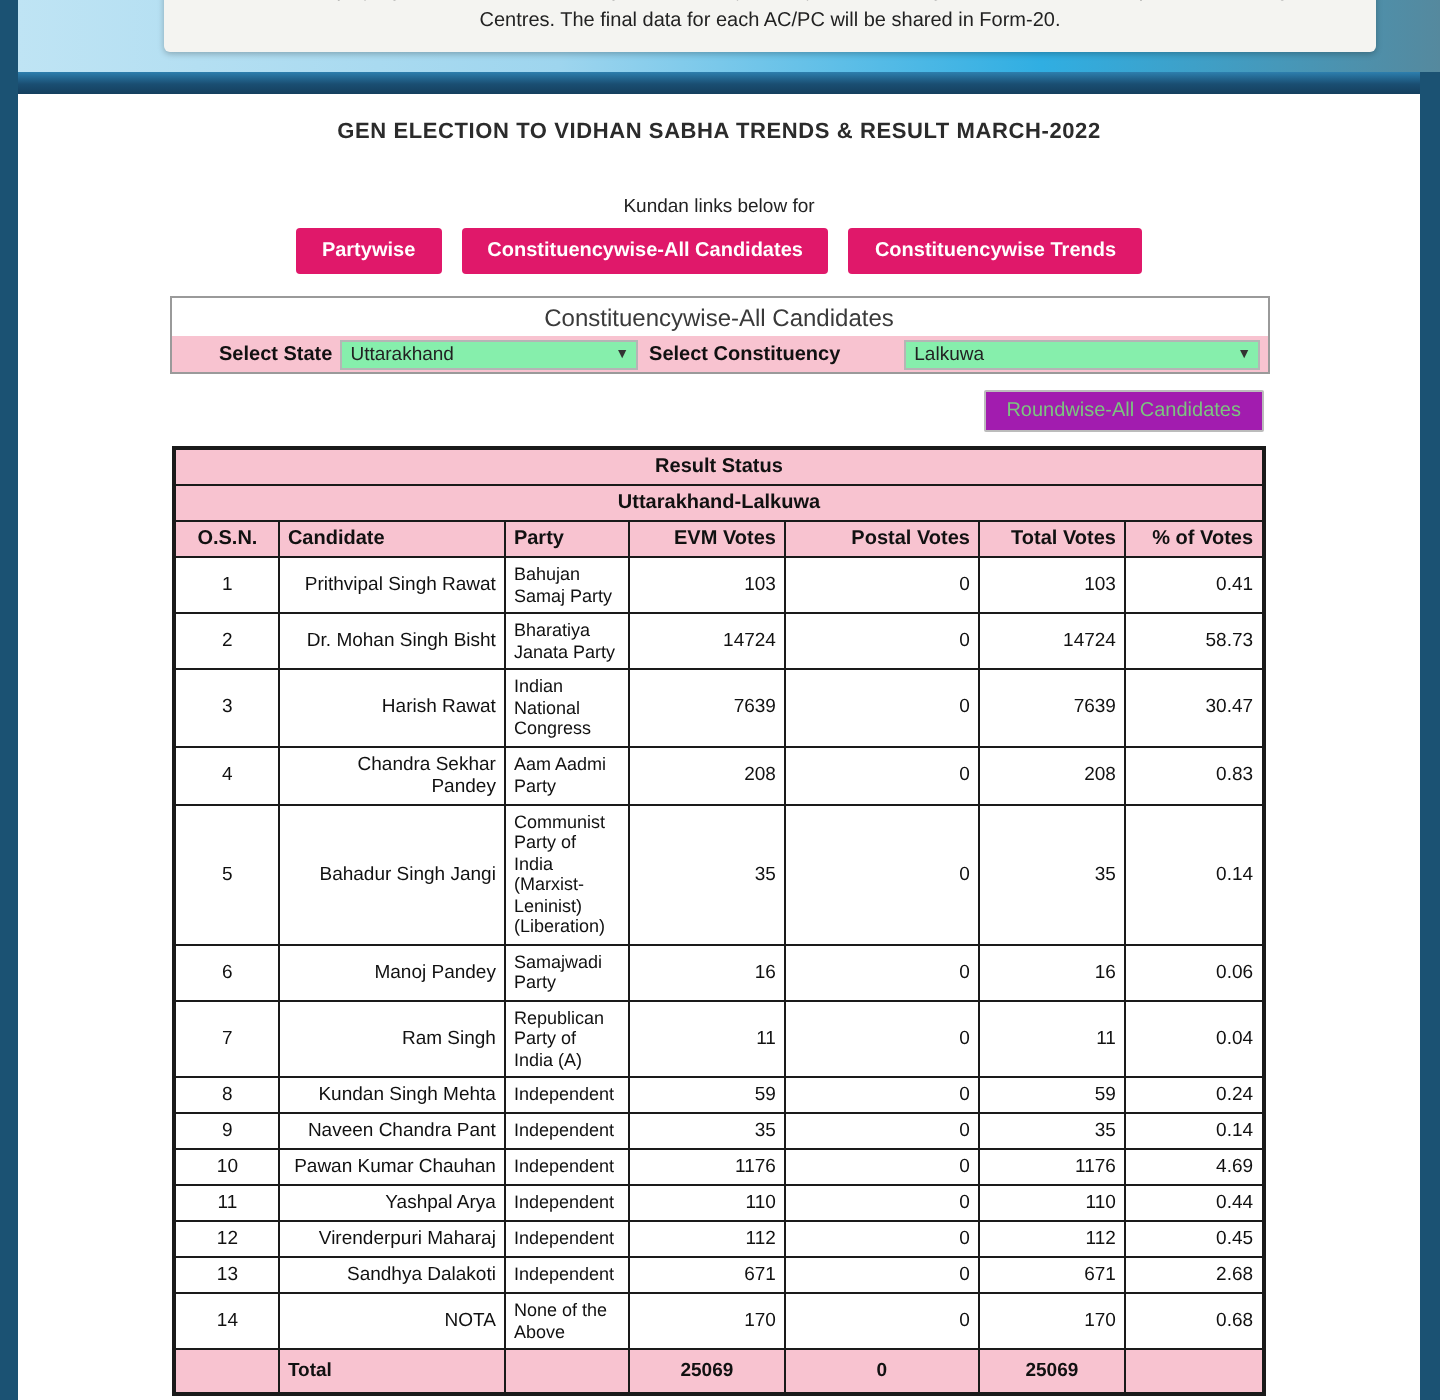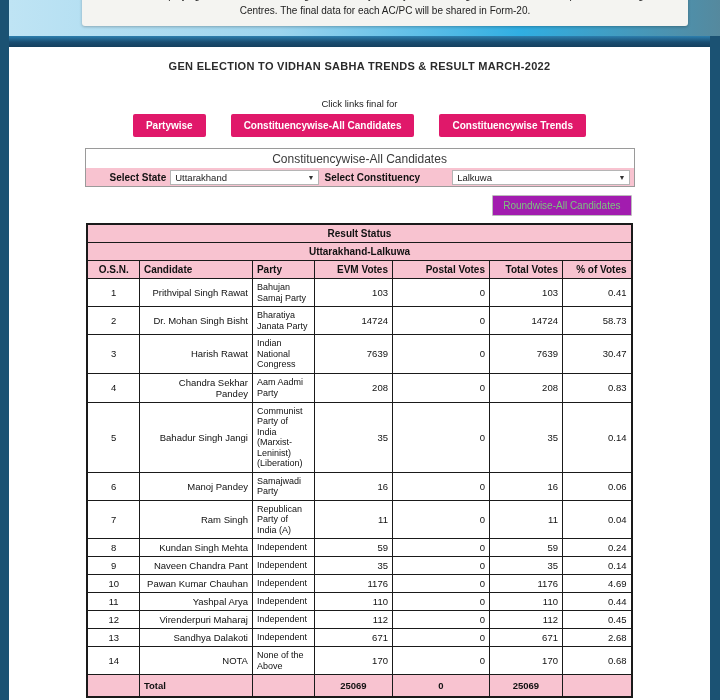--- a/index.html
+++ b/index.html
@@ -45,21 +45,21 @@
     margin-top: 13px;
     text-align: center;
     font-size: 11px; font-weight: bold; color: #2b2b2b;
     letter-spacing: 0.3px;
   }
   .links-caption {
     margin-top: 26px; text-align: center; font-size: 9.5px; color: #222;
   }
   .nav-buttons {
     margin-top: 5px;
-    display: flex; justify-content: center; gap: 25px;
+    display: flex; justify-content: center; gap: 10px;
   }
   .nav-btn {
     background: var(--accent-pink, #e0186a);
     color: #fff; border: none; border-radius: 2px;
     font-family: inherit; font-size: 10px; font-weight: bold;
     padding: 6px 13px; cursor: pointer;
   }
   .filter-box {
     margin: 11px auto 0 auto; width: 550px;
     border: 1px solid #9a9a9a; background: #fff;
@@ -71,21 +71,21 @@
     background: var(--table-pink, #f8c3d0);
     display: flex; align-items: center;
     padding: 2px 4px 2px 0; height: 18px;
   }
   .filter-label {
     font-size: 10px; font-weight: bold; color: #111; white-space: nowrap;
   }
   .lbl-state { margin-left: 24px; margin-right: 4px; }
   .lbl-const { margin-left: 6px; margin-right: 4px; }
   .select {
-    background: #ffffff; border: 1px solid #b5b5b5;
+    background: #86efac; border: 1px solid #b5b5b5;
     height: 15px; display: flex; align-items: center; justify-content: space-between;
     font-size: 9.5px; color: #222; padding: 0 3px 0 4px; cursor: pointer;
   }
   .select-state { width: 177px; }
   .select-const { width: 212px; margin-left: 28px; }
   .caret { font-size: 7px; color: #333; }
   .roundwise-row {
     width: 544px; margin: 8px auto 0 auto; text-align: right; height: 20px;
   }
   .roundwise-btn {
@@ -130,21 +130,21 @@
 <div class="right-stripe"></div>
 
 <div class="disclaimer-box">
   <span>ECI is displaying the information as being filled in the system by the Returning Officers from their respective Counting Centres. The final data for each AC/PC will be shared in Form-20.</span>
 </div>
 
 <div class="content">
 
   <div class="page-title">GEN ELECTION TO VIDHAN SABHA TRENDS &amp; RESULT MARCH-2022</div>
 
-  <div class="links-caption">Click links final for</div>
+  <div class="links-caption">Kundan links below for</div>
 
   <div class="nav-buttons">
     <button class="nav-btn">Partywise</button>
     <button class="nav-btn">Constituencywise-All Candidates</button>
     <button class="nav-btn">Constituencywise Trends</button>
   </div>
 
   <div class="filter-box">
     <div class="filter-title">Constituencywise-All Candidates</div>
     <div class="filter-row">

